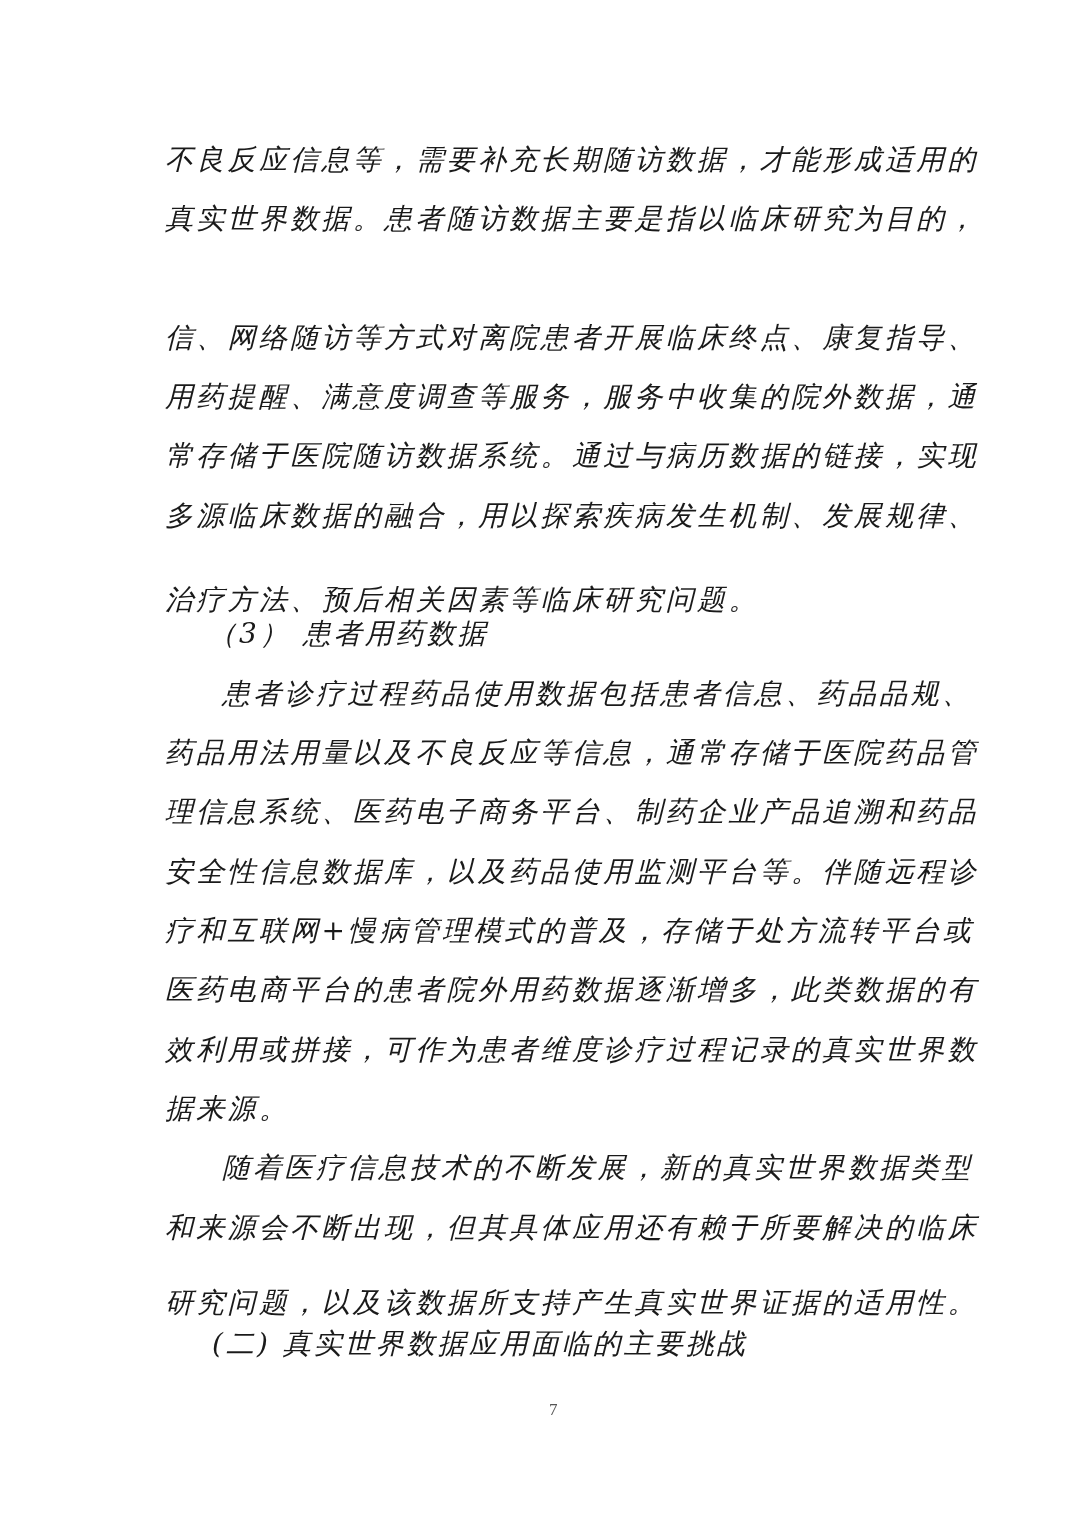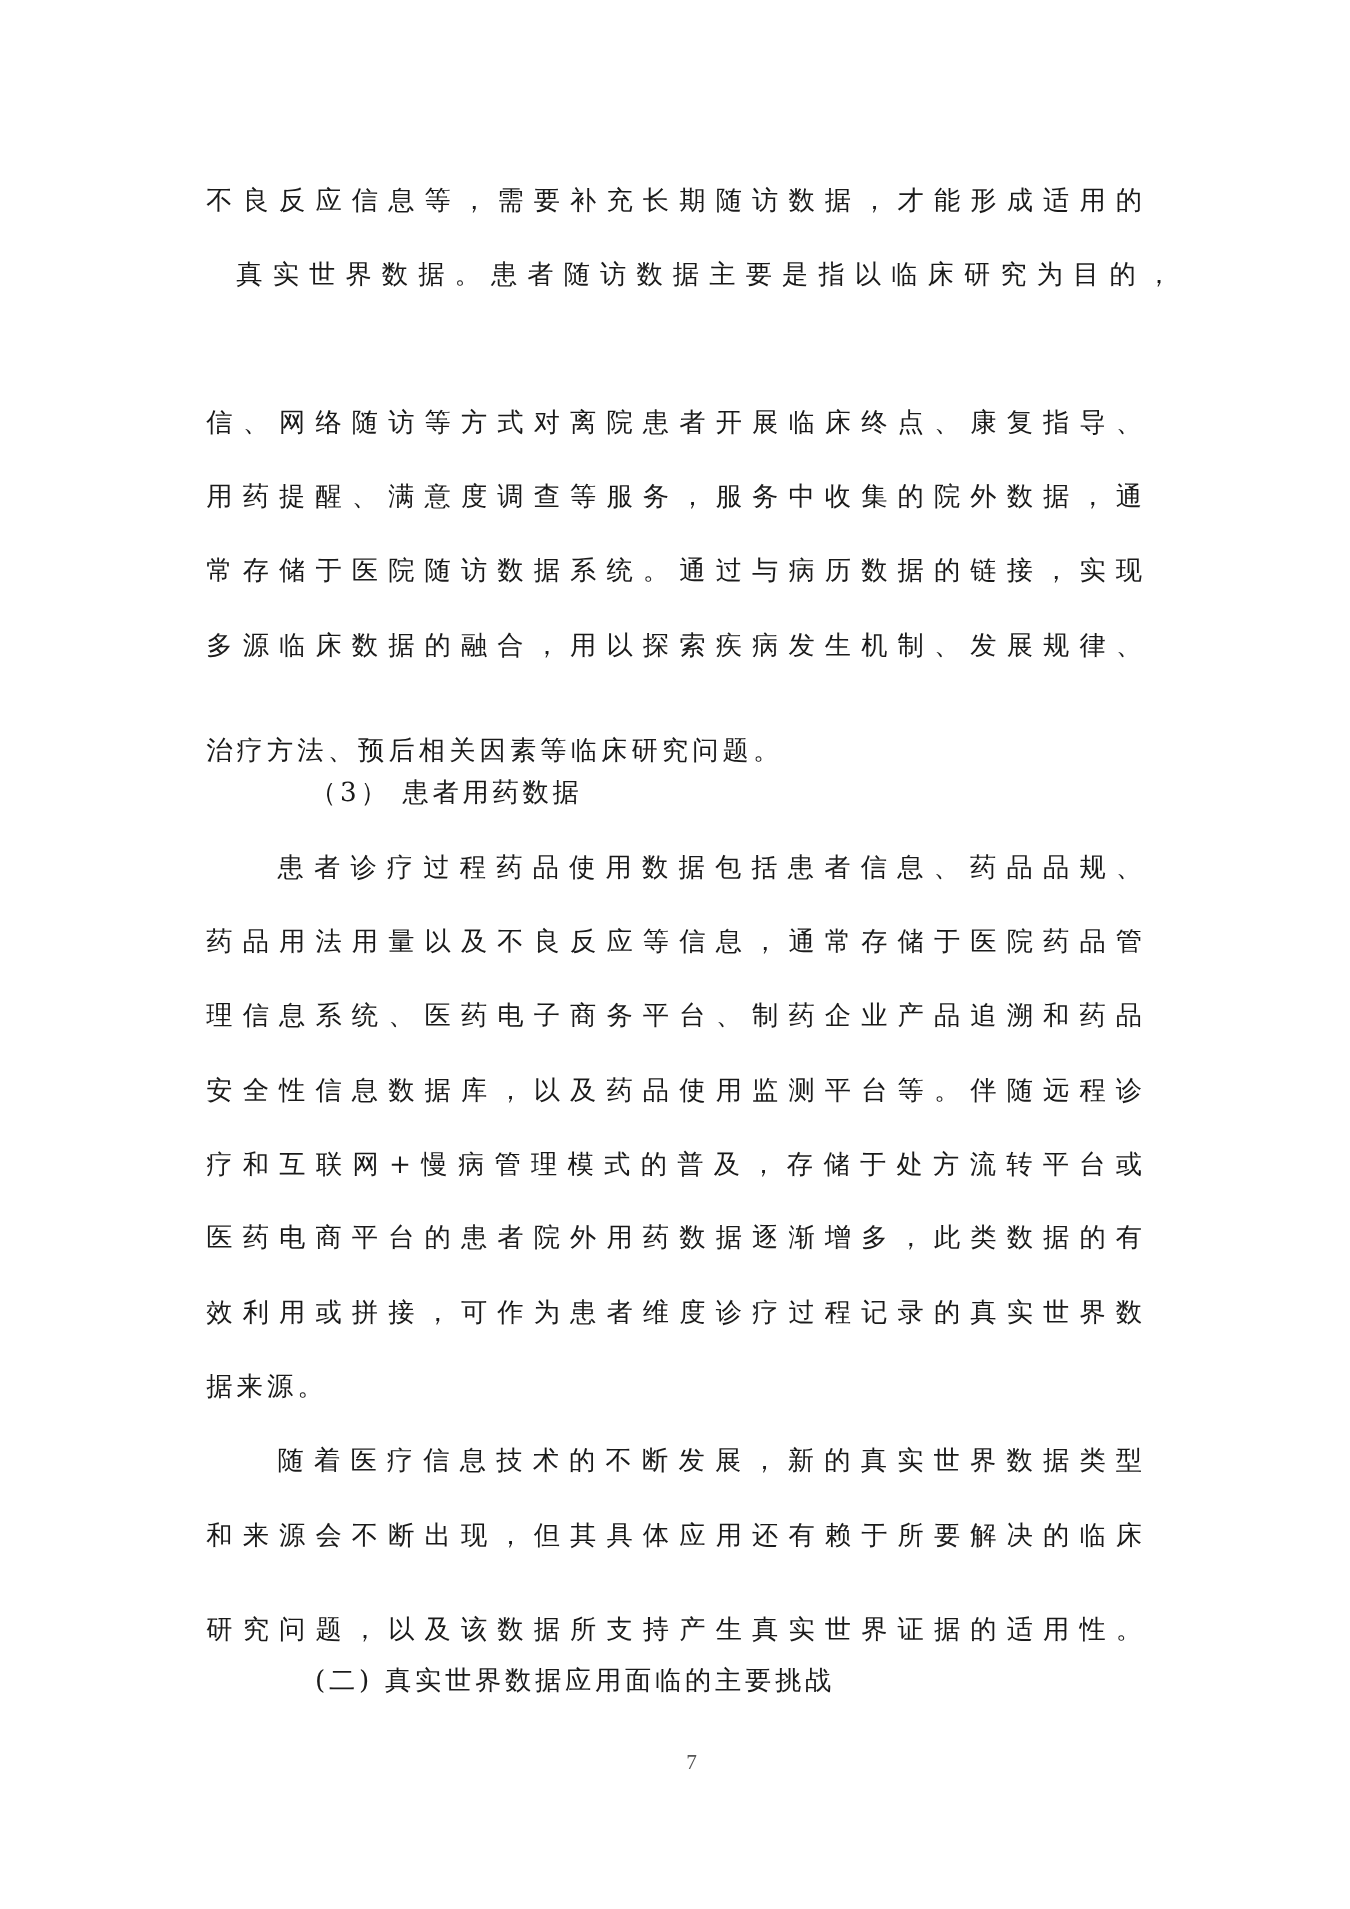--- a/index.html
+++ b/index.html
@@ -21,55 +21,55 @@
       top: 0;
       width: 1080px;
       height: 1527px;
       background: #ffffff;
     }
     .line {
       position: absolute;
       left: 165px;
       width: 752px;
       height: 44px;
-      font-size: 21px;
+      font-size: 28px;
       line-height: 44px;
       white-space: nowrap;
       letter-spacing: 3.3px;
       text-align: justify;
       text-align-last: justify;
+      font-style: italic;
     }
     .line.last {
       text-align-last: left;
     }
     .line.indent {
       left: 222px;
       width: 695px;
     }
     .line.heading {
       text-align-last: left;
       letter-spacing: 3px;
-      margin-left: 40px;
     }
     .page-number {
       position: absolute;
       left: 549px;
       top: 1400px;
       font-family: "Liberation Serif", serif;
       font-size: 17px;
       color: #555555;
     }
   </style>
 </head>
 <body>
 
 <div class="page">
 
   <div class="line" style="top:138px;">不良反应信息等，需要补充长期随访数据，才能形成适用的</div>
-  <div class="line" style="top:197px;margin-left:24px;">真实世界数据。患者随访数据主要是指以临床研究为目的，</div>
+  <div class="line" style="top:197px;">真实世界数据。患者随访数据主要是指以临床研究为目的，</div>
   <div class="line" style="top:316px;">信、网络随访等方式对离院患者开展临床终点、康复指导、</div>
   <div class="line" style="top:375px;">用药提醒、满意度调查等服务，服务中收集的院外数据，通</div>
   <div class="line" style="top:494px;">多源临床数据的融合，用以探索疾病发生机制、发展规律、</div>
   <div class="line" style="top:434px;">常存储于医院随访数据系统。通过与病历数据的链接，实现</div>
   <div class="line last" style="top:553px;margin-top:25px;">治疗方法、预后相关因素等临床研究问题。</div>
 
   <div class="line indent heading" style="top:612px; left:208px;">（3） 患者用药数据</div>
 
   <div class="line indent" style="top:672px;">患者诊疗过程药品使用数据包括患者信息、药品品规、</div>
   <div class="line" style="top:731px;">药品用法用量以及不良反应等信息，通常存储于医院药品管</div>

